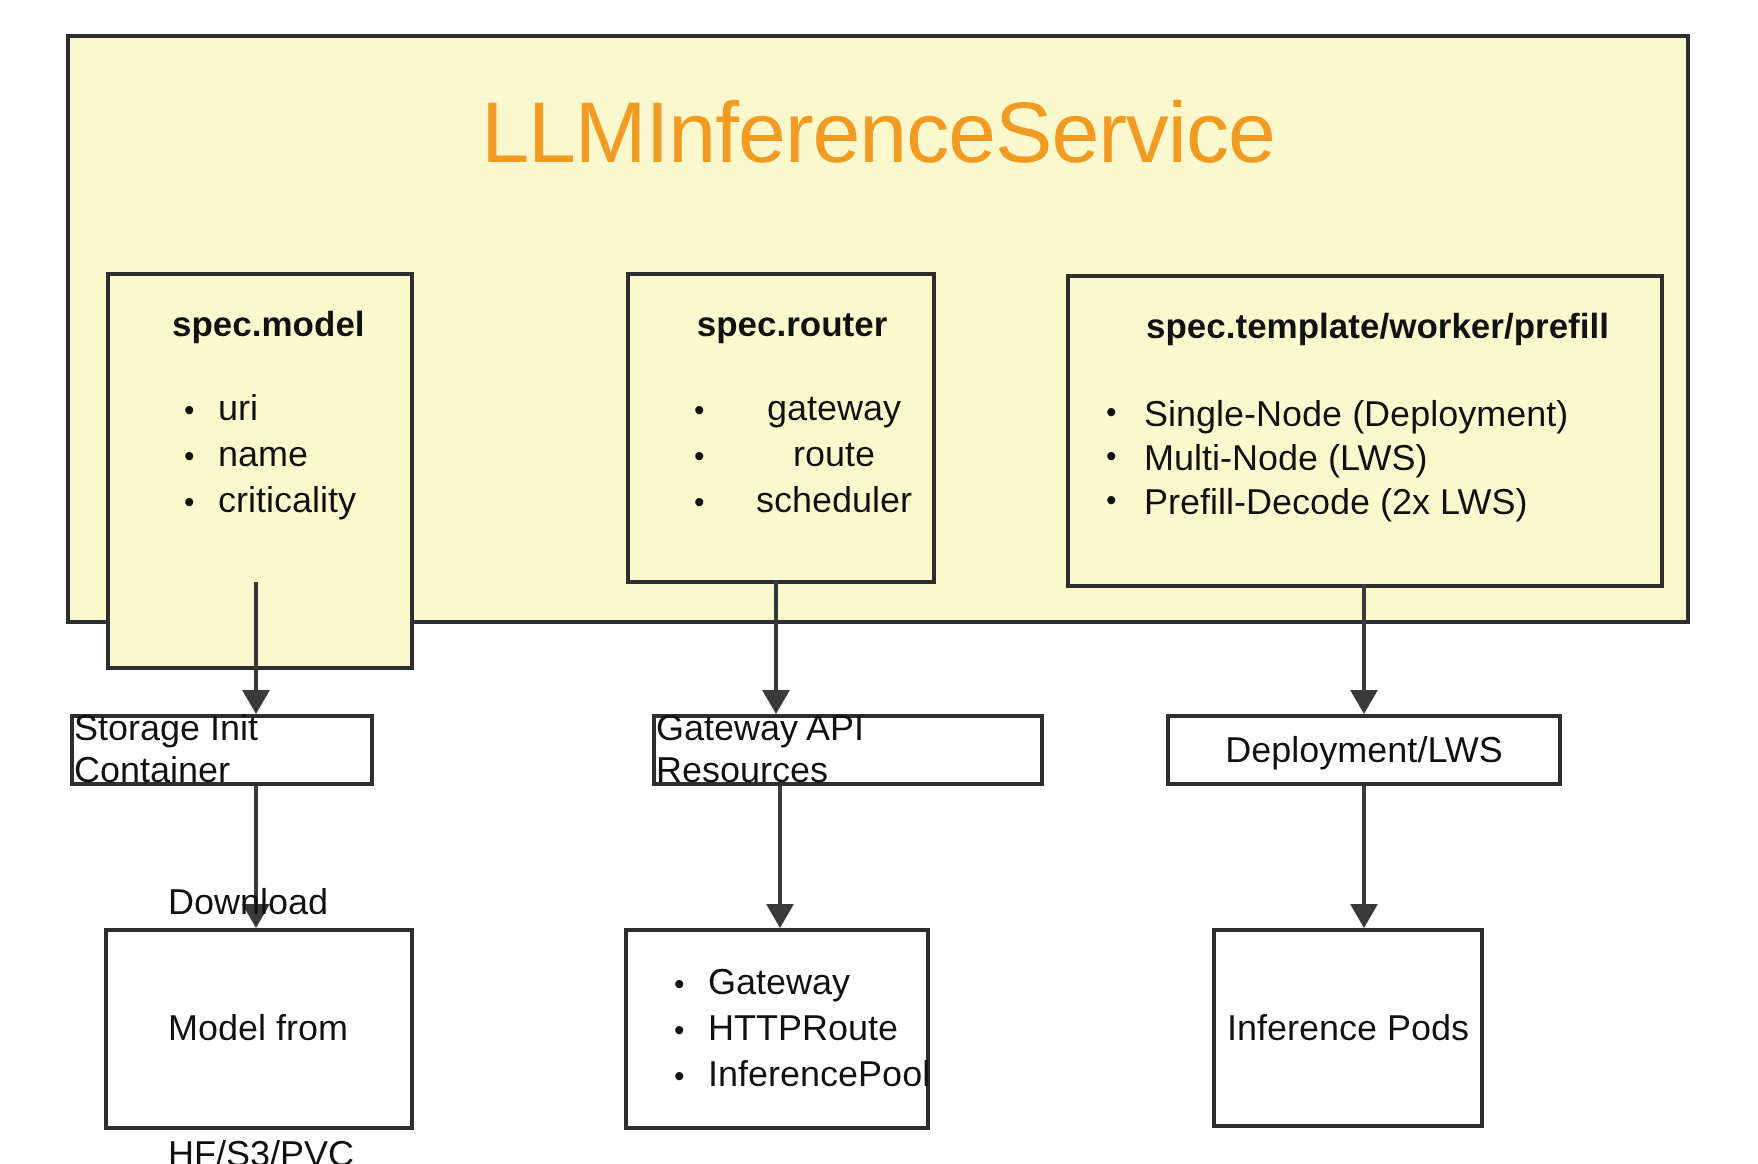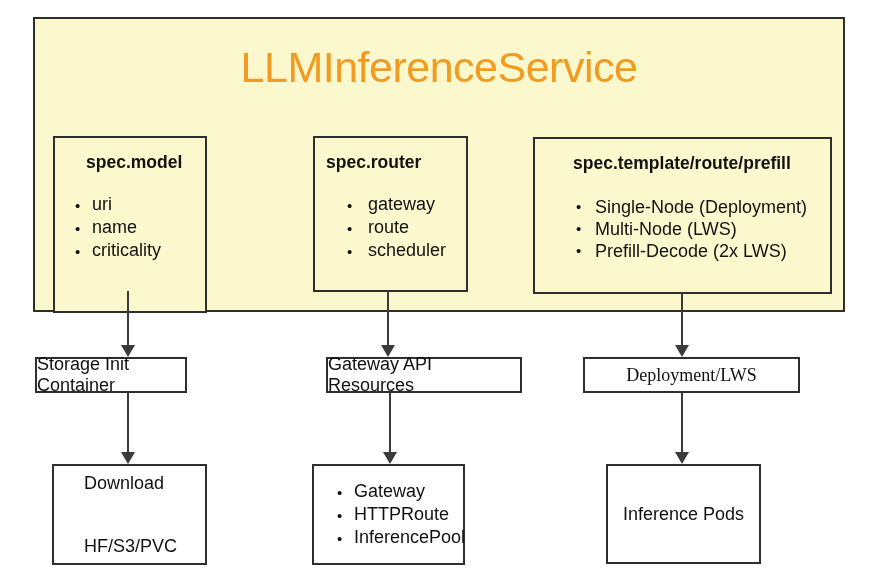--- a/index.html
+++ b/index.html
@@ -50,69 +50,69 @@
   }
   .spec-box .hdr { font-weight: bold; font-size: 17.5px; }
   .spec-box ul { list-style: none; }
   .spec-box li { line-height: 23px; position: relative; }
   .spec-box li::before {
     content: "•";
     position: absolute;
     font-size: 15px;
   }
 
-  #spec-model  { left: 18px;  top: 117px; width: 154px; height: 177px; }
+  #spec-model  { left: 18px;  top: 117px; width: 154px; height: 199px; }
   #spec-model .hdr { margin: 14px 0 0 31px; }
-  #spec-model ul { margin-top: 20px; margin-left: 37px; }
+  #spec-model ul { margin-top: 20px; margin-left: 54px; }
   #spec-model li::before { left: -17px; top: 1px; }
 
-  #spec-router { left: 278px; top: 117px; width: 155px; height: 156px; }
+  #spec-router { left: 278px; top: 117px; width: 155px; height: 156px; text-align: center; }
   #spec-router .hdr { margin: 14px 0 0 11px; }
   #spec-router ul { margin-top: 20px; margin-left: 53px; }
   #spec-router li::before { left: -21px; top: 1px; }
 
   #spec-template { left: 498px; top: 118px; width: 299px; height: 157px; }
   #spec-template .hdr { margin: 14px 0 0 38px; }
-  #spec-template ul { margin-top: 22px; margin-left: 60px; }
+  #spec-template ul { margin-top: 22px; margin-left: 37px; }
   #spec-template li { line-height: 22px; }
   #spec-template li::before { left: -19px; top: 0px; }
 
   
   .mid-box {
     position: absolute;
     height: 36px;
     background: var(--box_fill);
     border: 2px solid var(--border_color);
     font-size: 18px;
     display: flex;
     align-items: center;
     justify-content: center;
   }
   #mid-storage    { left: 35px;  top: 357px; width: 152px; }
   #mid-gateway    { left: 292px; top: 357px; width: 196px; margin-left: 34px; }
-  #mid-deployment { left: 583px; top: 357px; width: 217px; font-family: Liberation Serif, serif; }
+  #mid-deployment { left: 583px; top: 357px; width: 198px; }
 
   
   .bottom-box {
     position: absolute;
     background: var(--box_fill);
     border: 2px solid var(--border_color);
     font-size: 18px;
     display: flex;
     flex-direction: column;
     justify-content: center;
   }
   .bottom-box .line { line-height: 23px; }
 
   #bottom-download { left: 52px; top: 464px; width: 155px; height: 101px; padding-left: 30px; gap: 40px; }
   #bottom-resources { left: 312px; top: 464px; width: 153px; height: 101px; }
   #bottom-resources ul { list-style: none; margin-left: 40px; }
   #bottom-resources li { line-height: 23px; position: relative; }
   #bottom-resources li::before { content: "•"; position: absolute; left: -17px; top: 1px; font-size: 15px; }
-  #bottom-pods { left: 606px; top: 464px; width: 155px; height: 100px; text-align: center; }
+  #bottom-pods { left: 606px; top: 464px; width: 136px; height: 100px; text-align: center; }
 
   
   .arrow { position: absolute; width: 14px; }
   .arrow .shaft {
     position: absolute;
     left: 6px; top: 0;
     width: 2px;
     height: calc(100% - 10px);
     background: var(--arrow_color);
   }
@@ -151,21 +151,21 @@
     <div class="spec-box" id="spec-router">
       <div class="hdr">spec.router</div>
       <ul>
         <li>gateway</li>
         <li>route</li>
         <li>scheduler</li>
       </ul>
     </div>
 
     <div class="spec-box" id="spec-template">
-      <div class="hdr">spec.template/route/prefill</div>
+      <div class="hdr">spec.template/worker/prefill</div>
       <ul>
         <li>Single-Node (Deployment)</li>
         <li>Multi-Node (LWS)</li>
         <li>Prefill-Decode (2x LWS)</li>
       </ul>
     </div>
   </div>
 
   <div class="arrow" id="arrow-1">
     <div class="shaft"></div>
@@ -191,20 +191,21 @@
     <div class="shaft"></div>
     <div class="head"></div>
   </div>
 
   <div class="mid-box" id="mid-storage">Storage Init Container</div>
   <div class="mid-box" id="mid-gateway">Gateway API Resources</div>
   <div class="mid-box" id="mid-deployment">Deployment/LWS</div>
 
   <div class="bottom-box" id="bottom-download">
     <div class="line">Download</div>
+    <div class="line">Model from</div>
     <div class="line">HF/S3/PVC</div>
   </div>
 
   <div class="bottom-box" id="bottom-resources">
     <ul>
       <li>Gateway</li>
       <li>HTTPRoute</li>
       <li>InferencePool</li>
     </ul>
   </div>

